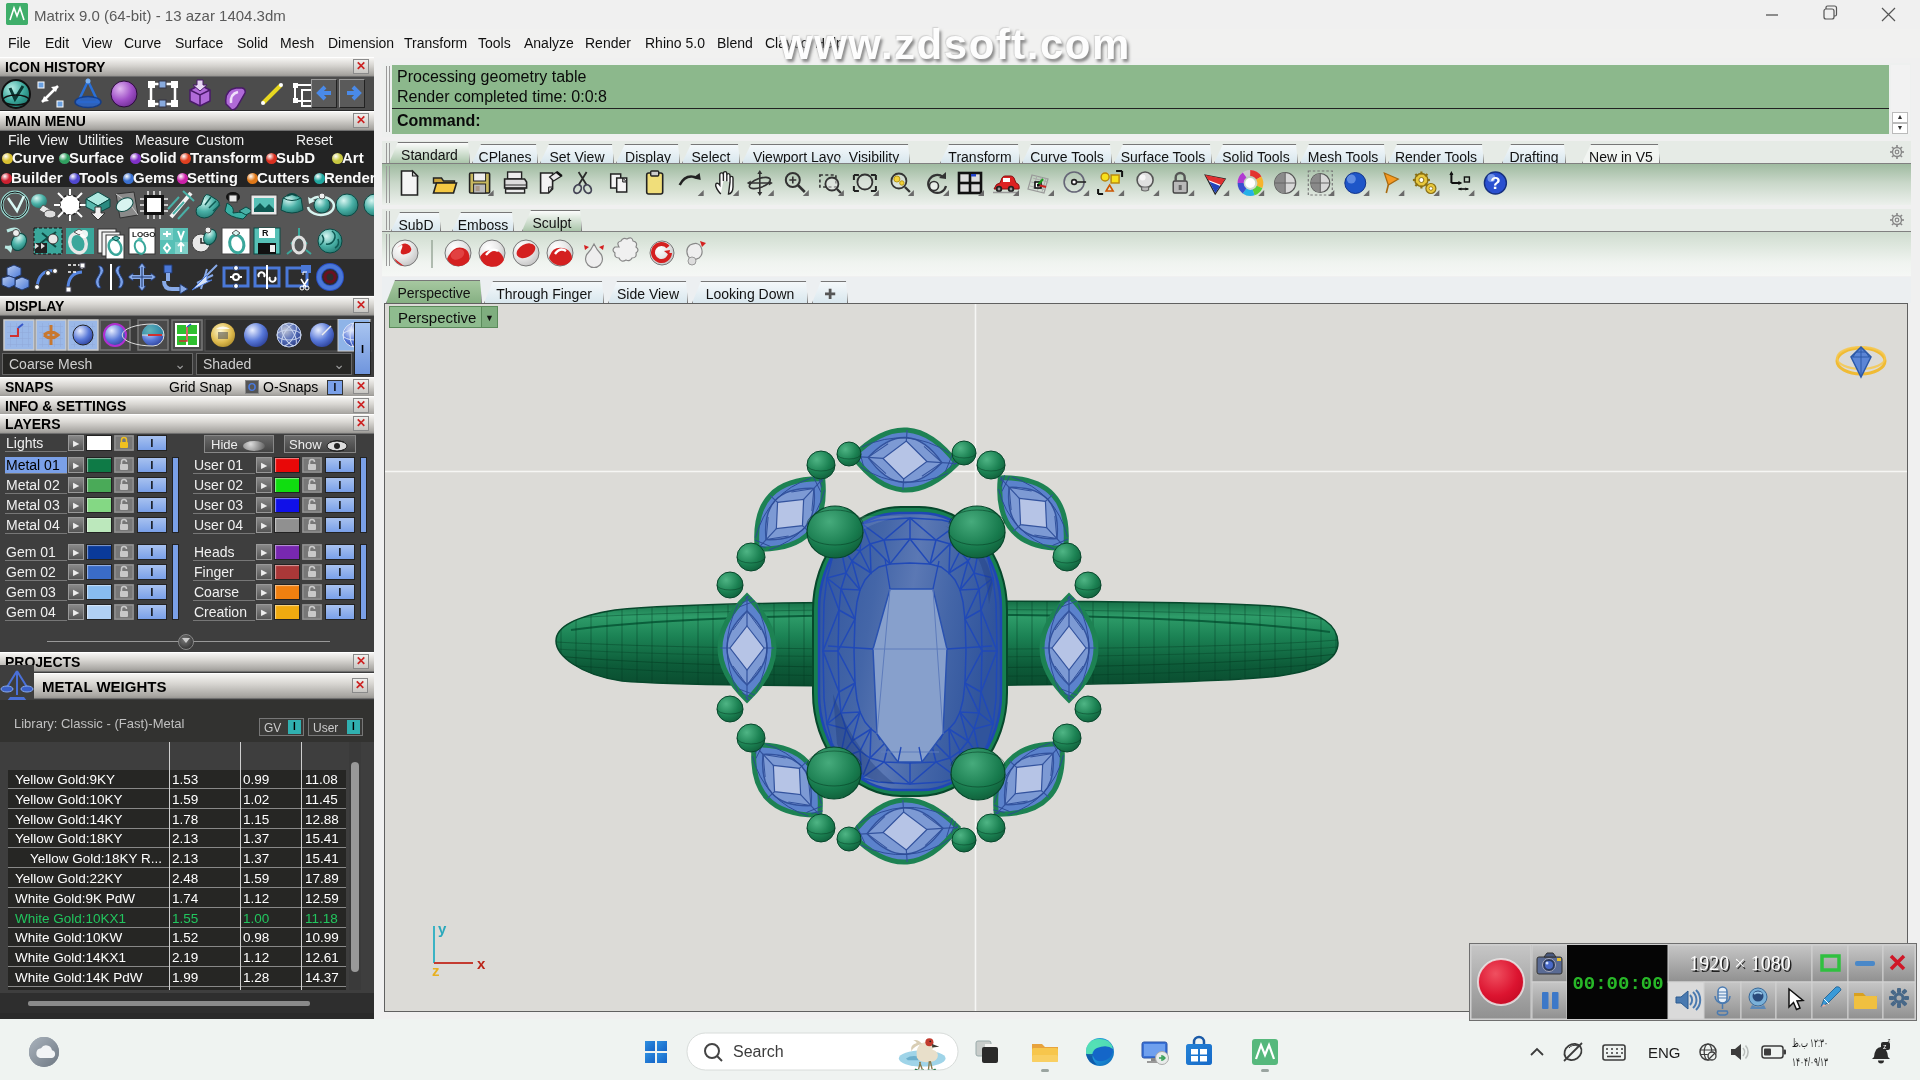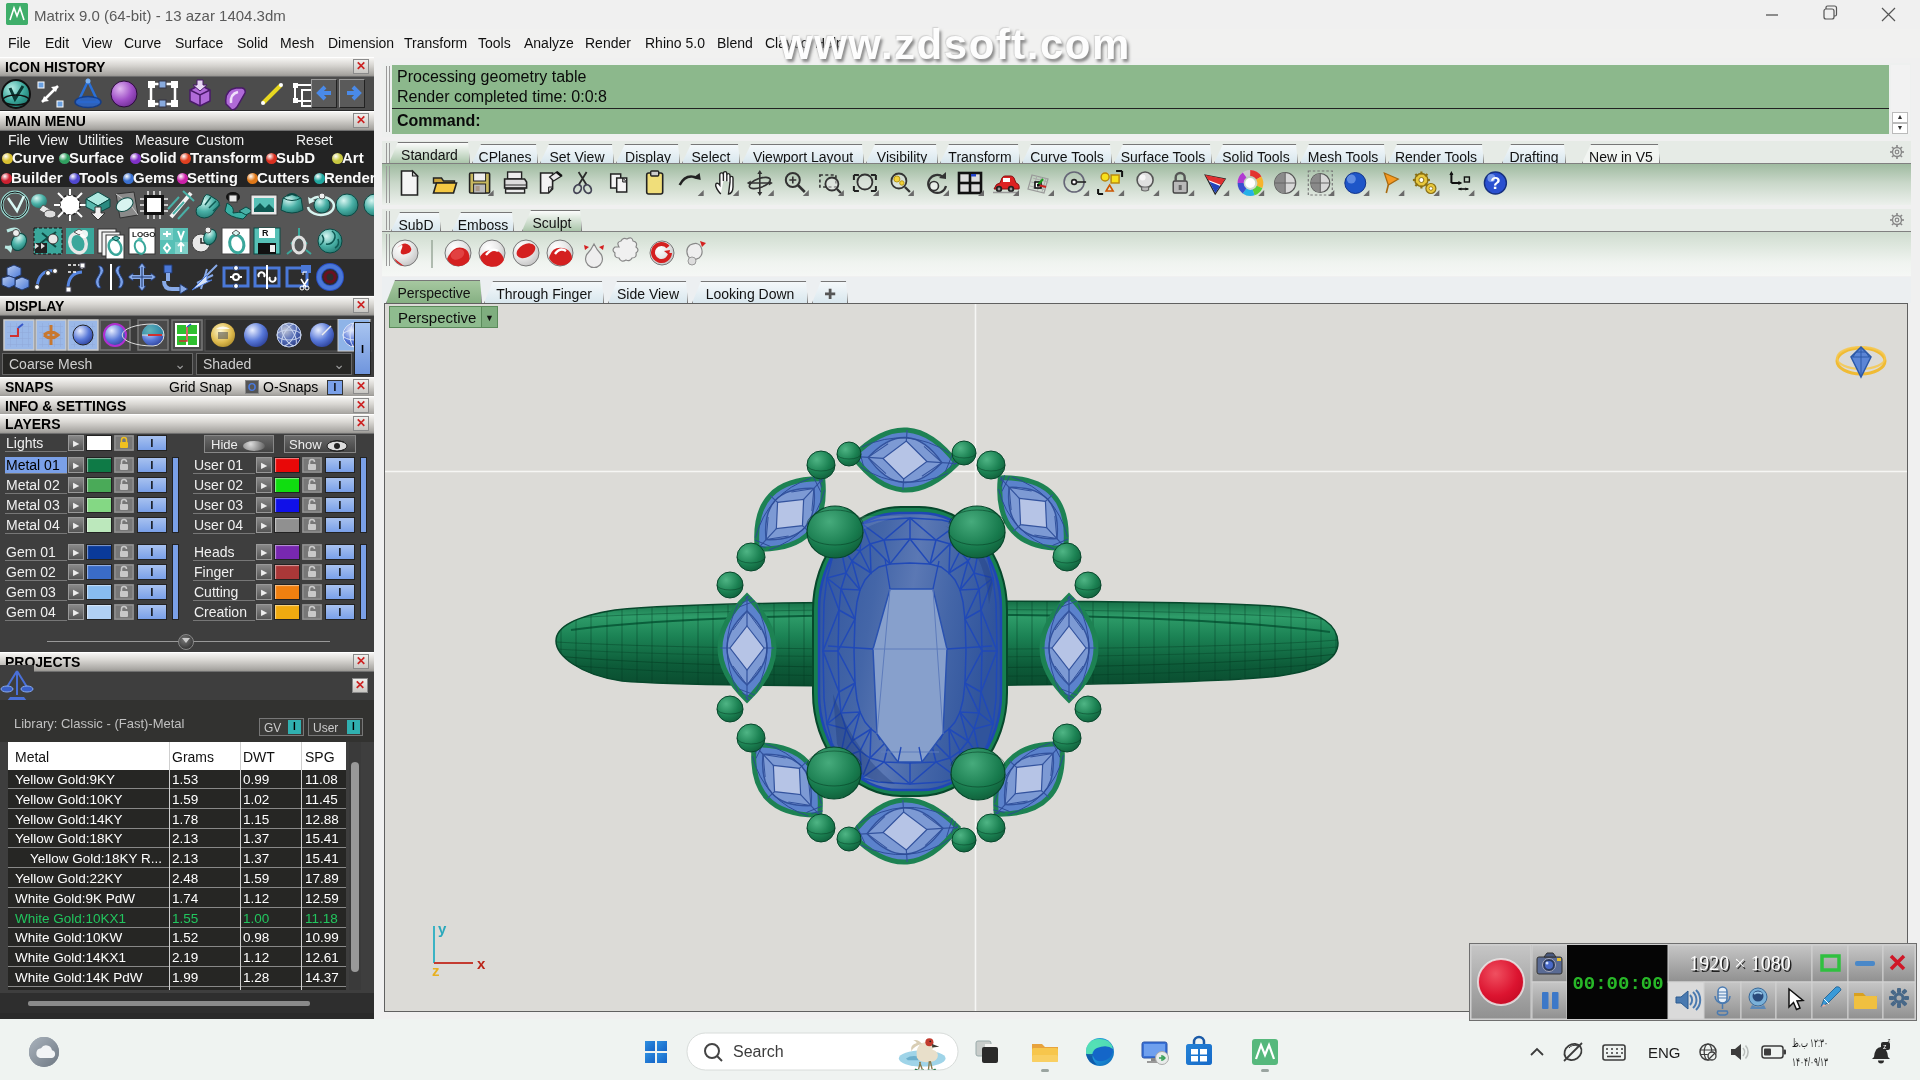--- a/index.html
+++ b/index.html
@@ -93,21 +93,21 @@
 <div class="abs" style="left:386px;top:234px;width:1px;height:32px;background:#9a9a9a;z-index:5"></div>
 <div class="abs" style="left:389px;top:234px;width:1px;height:32px;background:#9a9a9a;z-index:5"></div>
 
 <div class="abs tabrow" style="top:141px;height:23px" id="tabrow1">
 <div class="tab act" style="left:7px;width:81px">Standard</div>
 <div class="tab" style="left:90px;width:66px">CPlanes</div>
 <div class="tab" style="left:158px;width:74px">Set View</div>
 <div class="tab" style="left:234px;width:64px">Display</div>
 <div class="tab" style="left:300px;width:58px">Select</div>
 <div class="tab" style="left:360px;width:122px">Viewport Layout</div>
-<div class="tab" style="left:484px;width:72px">Visibility</div>
+<div class="tab" style="left:456px;width:72px">Visibility</div>
 <div class="tab" style="left:558px;width:80px">Transform</div>
 <div class="tab" style="left:640px;width:90px">Curve Tools</div>
 <div class="tab" style="left:732px;width:98px">Surface Tools</div>
 <div class="tab" style="left:832px;width:84px">Solid Tools</div>
 <div class="tab" style="left:918px;width:86px">Mesh Tools</div>
 <div class="tab" style="left:1006px;width:96px">Render Tools</div>
 <div class="tab" style="left:1120px;width:64px">Drafting</div>
 <div class="tab" style="left:1200px;width:78px;background:#f2f5f2">New in V5</div>
 <svg class="abs" style="right:6px;bottom:3px" width="16" height="16" viewBox="0 0 16 16">
       <circle cx="8" cy="8" r="4.5" fill="none" stroke="#888" stroke-width="1.4"></circle>
@@ -1311,21 +1311,21 @@
     <div class="abs" style="left:193px;top:507px;width:62px;height:17px;font-size:14px;color:#f0f0f0;border-bottom:1px solid #777;padding-left:1px">Finger</div>
     <div class="abs" style="left:256px;top:507px;width:16px;height:16px;background:linear-gradient(#888,#555);border:1px solid #999;color:#eee;font-size:8px;text-align:center;line-height:15px">▶</div>
     <div class="abs" style="left:274px;top:507px;width:26px;height:16px;background:#aa3838;border:1px solid #222;box-shadow:inset 1px 1px 1px rgba(255,255,255,.5)"></div>
     <svg class="abs" style="left:302px;top:507px" width="20" height="16" viewBox="0 0 20 16">
       <rect width="20" height="16" fill="#777"></rect>
       <rect x="1" y="1" width="18" height="14" fill="none" stroke="#999"></rect>
       <rect x="6" y="7" width="8" height="6" rx="1" fill="#c8c8c8"></rect>
       <path d="M7.5,7 v-2 a2.5,2.5 0 0 1 5,0 " fill="none" stroke="#c8c8c8" stroke-width="1.5"></path>
     </svg>
     <div class="abs" style="left:325px;top:507px;width:30px;height:16px;background:linear-gradient(#a8c2f0,#7aa0e8);border:1px solid #222;text-align:center;font-size:10px;font-weight:bold;line-height:15px">I</div>
-    <div class="abs" style="left:193px;top:527px;width:62px;height:17px;font-size:14px;color:#f0f0f0;border-bottom:1px solid #777;padding-left:1px">Cutting</div>
+    <div class="abs" style="left:193px;top:527px;width:62px;height:17px;font-size:14px;color:#f0f0f0;border-bottom:1px solid #777;padding-left:1px">Coarse</div>
     <div class="abs" style="left:256px;top:527px;width:16px;height:16px;background:linear-gradient(#888,#555);border:1px solid #999;color:#eee;font-size:8px;text-align:center;line-height:15px">▶</div>
     <div class="abs" style="left:274px;top:527px;width:26px;height:16px;background:#f08010;border:1px solid #222;box-shadow:inset 1px 1px 1px rgba(255,255,255,.5)"></div>
     <svg class="abs" style="left:302px;top:527px" width="20" height="16" viewBox="0 0 20 16">
       <rect width="20" height="16" fill="#777"></rect>
       <rect x="1" y="1" width="18" height="14" fill="none" stroke="#999"></rect>
       <rect x="6" y="7" width="8" height="6" rx="1" fill="#c8c8c8"></rect>
       <path d="M7.5,7 v-2 a2.5,2.5 0 0 1 5,0 " fill="none" stroke="#c8c8c8" stroke-width="1.5"></path>
     </svg>
     <div class="abs" style="left:325px;top:527px;width:30px;height:16px;background:linear-gradient(#a8c2f0,#7aa0e8);border:1px solid #222;text-align:center;font-size:10px;font-weight:bold;line-height:15px">I</div>
     <div class="abs" style="left:193px;top:547px;width:62px;height:17px;font-size:14px;color:#f0f0f0;border-bottom:1px solid #777;padding-left:1px">Creation</div>
@@ -1348,31 +1348,26 @@
     <div class="hdr" style="top:595px">PROJECTS</div>
     <div class="xbtn" style="left:353px;top:597px">✕</div>
     <div class="abs" style="left:0;top:615px;width:374px;height:28px;background:#3e3e3e"></div>
     <svg class="abs" style="left:0;top:608px" width="34" height="38" viewBox="0 0 34 38">
       <rect width="34" height="38" fill="#3e3e3e"></rect>
       <path d="M17,6 L7,22 M17,6 L27,22 M17,6 V30" stroke="#4a70d8" stroke-width="2"></path>
       <ellipse cx="7" cy="24" rx="6" ry="3" fill="#3a60c8" stroke="#88aaee"></ellipse>
       <ellipse cx="27" cy="24" rx="6" ry="3" fill="#3a60c8" stroke="#88aaee"></ellipse>
       <path d="M10,32 h14 l3,4 H7z" fill="#4a70d8"></path>
     </svg>
+    <div class="hdr" style="left:34px;top:616px;width:340px;height:26px;font-size:15px;padding:4px 0 0 8px">METAL WEIGHTS</div>
     <div class="xbtn" style="left:352px;top:621px">✕</div>
     <div class="abs" style="left:0;top:643px;width:374px;height:42px;background:#323230"></div>
     <div class="abs" style="left:14px;top:659px;font-size:13px;color:#c0c0c0">Library: Classic - (Fast)-Metal</div>
     <div class="abs" style="left:259px;top:661px;width:45px;height:18px;background:#3a3a38;border:1px solid #777;color:#ccc;font-size:12px;padding:2px 0 0 4px">GV<span style="position:absolute;right:2px;top:1px;width:13px;height:14px;background:#30b0b0;color:#000;font-size:10px;font-weight:bold;text-align:center;line-height:14px">I</span></div>
     <div class="abs" style="left:308px;top:661px;width:55px;height:18px;background:#3a3a38;border:1px solid #777;color:#ccc;font-size:12px;padding:2px 0 0 4px">User<span style="position:absolute;right:2px;top:1px;width:13px;height:14px;background:#30b0b0;color:#000;font-size:10px;font-weight:bold;text-align:center;line-height:14px">I</span></div>
-    <div class="abs" style="left:8px;top:685px;width:338px;height:28px;background:#fff;color:#111;font-size:14px">
-      <span style="position:absolute;left:7px;top:7px">Metal</span>
-      <span style="position:absolute;left:164px;top:7px">Grams</span>
-      <span style="position:absolute;left:235px;top:7px">DWT</span>
-      <span style="position:absolute;left:297px;top:7px">SPG</span>
-    </div>
     <div class="abs" style="left:8px;top:713px;width:338px;height:220px;background:#262624"></div>
     <div class="abs" style="left:8px;top:713px;width:338px;height:19px;border-bottom:1px solid #888;color:#fff;font-size:13.5px">
       <span style="position:absolute;left:7px;top:2px;white-space:nowrap">Yellow Gold:9KY</span>
       <span style="position:absolute;left:164px;top:2px">1.53</span>
       <span style="position:absolute;left:235px;top:2px">0.99</span>
       <span style="position:absolute;left:297px;top:2px">11.08</span>
     </div>
     <div class="abs" style="left:8px;top:733px;width:338px;height:19px;border-bottom:1px solid #888;color:#fff;font-size:13.5px">
       <span style="position:absolute;left:7px;top:2px;white-space:nowrap">Yellow Gold:10KY</span>
       <span style="position:absolute;left:164px;top:2px">1.59</span>

